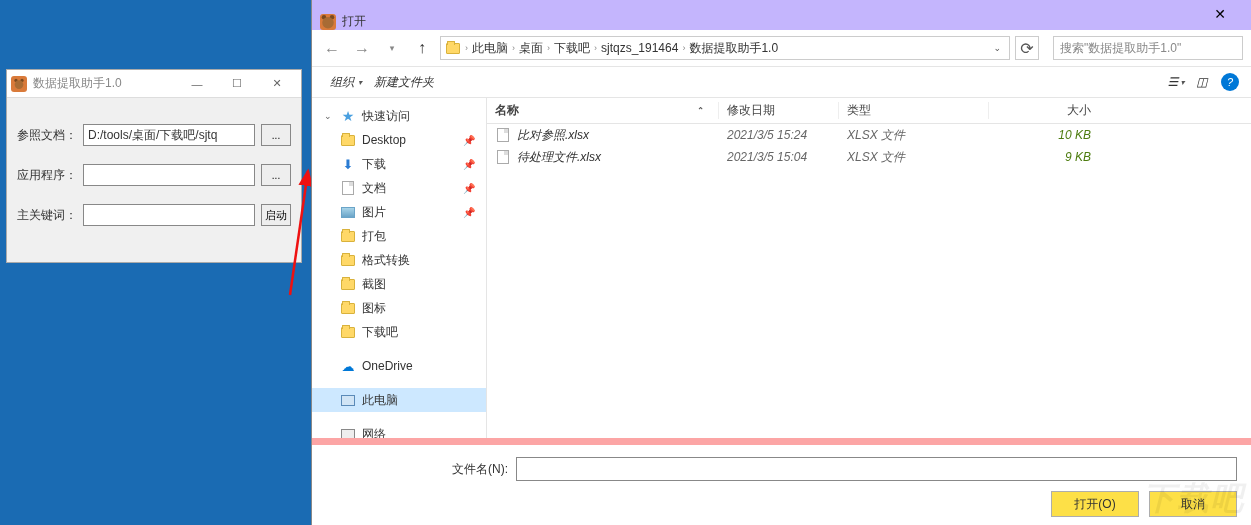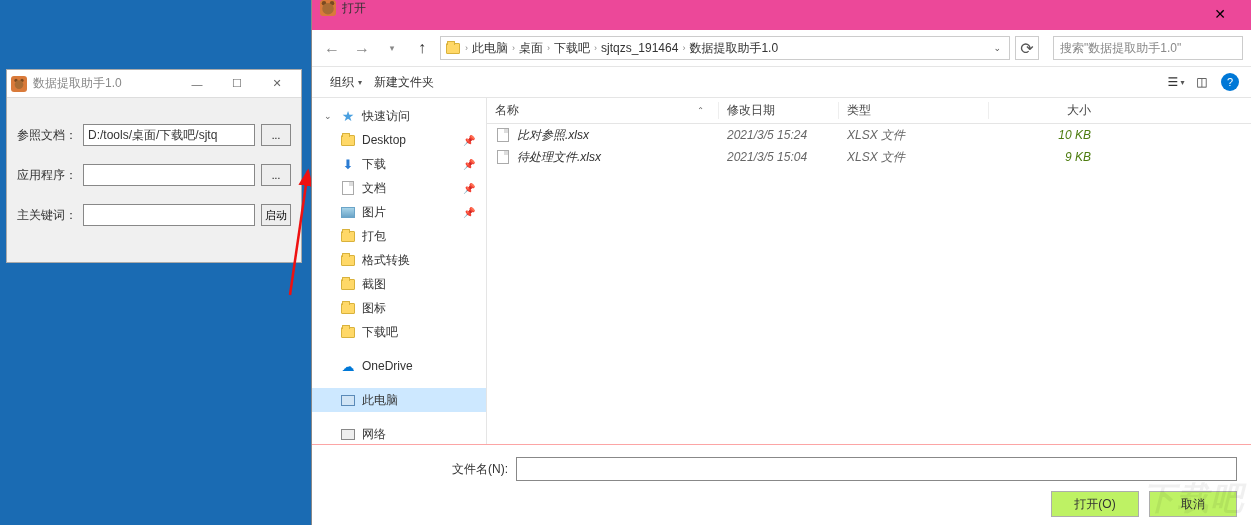--- a/index.html
+++ b/index.html
@@ -17,71 +17,71 @@
   .form-label { width: 66px; color: #333; }
   .form-input { flex: 1; height: 22px; border: 1px solid #888; background: #fff; padding: 0 4px; font-size: 12px; color:#333; }
   .form-browse { width: 30px; height: 22px; margin-left: 6px; border:1px solid #888; background:#eee; font-size:10px; display:flex;align-items:center;justify-content:center; cursor:pointer;}
   .form-start { width: 30px; height: 22px; margin-left: 6px; border:1px solid #888; background:#eee; font-size:11px; display:flex;align-items:center;justify-content:center; cursor:pointer;}
   
   
   .arrow { position:absolute; left:260px; top:165px; pointer-events:none; }
   
   
   .file-dialog { position: absolute; left: 311px; top: 0; width: 940px; height: 525px; background: #fff; border-left:1px solid #888; display:flex; flex-direction:column; }
-  .fd-titlebar { height: 30px; display:flex; align-items:flex-start; padding: 0 8px; background:#ec4899; font-size:12px; }
+  .fd-titlebar { height: 30px; display:flex; align-items:flex-end; padding: 0 8px; background:#c4b5fd; font-size:12px; }
   .fd-bear{width:16px;height:16px;background:#d97a3a;border-radius:3px;margin-right:6px;display:inline-flex;align-items:center;justify-content:center;}
   .fd-title { flex:1; color:#333; }
   .fd-close { width:46px; height:30px; text-align:center; line-height:28px; font-size:14px;}
   .fd-nav { height: 36px; display:flex; align-items:center; padding: 0 8px; gap:6px; }
   .nav-arrow { width:24px;height:24px;display:flex;align-items:center;justify-content:center;color:#888;border-radius:3px;}
   .nav-arrow.enabled{color:#333;}
   .breadcrumb { flex:1; height:24px; border:1px solid #ccc; display:flex; align-items:center; padding:0 4px; font-size:12px;color:#333;}
   .bc-sep{color:#888;margin:0 4px;font-size:9px;}
   .nav-refresh{width:24px;height:24px;border:1px solid #ccc;margin-left:-1px;display:flex;align-items:center;justify-content:center;color:#555;}
   .search-box{width:190px;height:24px;border:1px solid #ccc;margin-left:8px;padding:0 6px;font-size:12px;color:#888;display:flex;align-items:center;}
-  .fd-toolbar { height: 32px; border-top:1px solid #e5e5e5;border-bottom:1px solid #e5e5e5; display:flex; align-items:center; padding:0 12px; font-size:12px;color:#333;}
+  .fd-toolbar { height: 32px; border-top:1px solid #e5e5e5;border-bottom:1px solid #e5e5e5; display:flex; align-items:center; padding:0 12px; font-size:12px;color:#333;font-style:italic;}
   .tb-item{display:flex;align-items:center;gap:4px;padding:4px 6px;}
   .tb-caret{font-size:8px;color:#555;}
   .tb-spacer{flex:1;}
   .tb-vbtn{width:26px;height:22px;border:1px solid transparent;display:flex;align-items:center;justify-content:center;color:#333;}
   .tb-help{width:18px;height:18px;border-radius:50%;background:#0078d7;color:#fff;font-size:11px;display:flex;align-items:center;justify-content:center;margin-left:6px;}
   
   .fd-body { flex:1; display:flex; overflow:hidden;}
   .fd-tree { width:175px; border-right:1px solid #e5e5e5; padding:6px 0; font-size:12px; overflow:auto;}
   .tree-item{display:flex;align-items:center;height:24px;padding-left:12px;gap:6px;color:#333;}
   .tree-item.l2{padding-left:28px;}
   .tree-item.sel{background:#cde8ff;}
   .tree-caret{width:10px;font-size:9px;color:#666;}
   .tree-ico{width:16px;height:16px;display:flex;align-items:center;justify-content:center;}
   .pin{margin-left:auto;margin-right:10px;color:#999;font-size:10px;}
   .tree-gap{height:10px;}
   
   .fd-list{flex:1;display:flex;flex-direction:column;font-size:12px;}
   .list-header{height:26px;display:flex;align-items:center;border-bottom:1px solid #e5e5e5;color:#444;}
   .col{padding:0 8px;}
-  .col-name{width:232px;border-right:1px solid #eee;display:flex;align-items:center;gap:4px;}
+  .col-name{width:232px;border-right:1px solid #eee;display:flex;align-items:center;gap:4px;font-weight:bold;}
   .col-date{width:120px;border-right:1px solid #eee;}
   .col-type{width:150px;border-right:1px solid #eee;}
   .col-size{width:110px;text-align:right;}
   .sort-caret{font-size:8px;color:#555;margin-left:auto;margin-right:6px;}
   .list-rows{flex:1;}
   .list-row{height:22px;display:flex;align-items:center;color:#333;}
   .row-ico{width:16px;height:16px;margin-right:6px;display:inline-flex;align-items:center;justify-content:center;}
   .cell{padding:0 8px;font-style:italic;}
   .c-name{width:232px;display:flex;align-items:center;}
   .c-date{width:120px;color:#666;}
   .c-type{width:150px;color:#666;}
   .c-size{width:110px;text-align:right;color:#4d7c0f;}
   
-  .fd-bottom{border-top:1px solid #fca5a5;padding:12px 14px 8px;background:#fff;}
+  .fd-bottom{border-top:7px solid #fca5a5;padding:12px 14px 8px;background:#fff;}
   .fn-row{display:flex;align-items:center;margin-bottom:10px;}
   .fn-label{width:190px;text-align:right;padding-right:8px;font-size:12px;color:#333;}
   .fn-input{flex:1;height:24px;border:1px solid #888;padding:0 4px;font-size:12px;}
   .btn-row{display:flex;justify-content:flex-end;gap:10px;}
-  .btn{width:88px;height:26px;border:1px solid #adadad;background:#bef264;font-size:12px;color:#333;display:flex;align-items:center;justify-content:center;cursor:pointer;}
+  .btn{width:88px;height:26px;border:1px solid #adadad;background:#fde047;font-size:12px;color:#333;display:flex;align-items:center;justify-content:center;cursor:pointer;}
   
   
   .folder-ico{width:14px;height:11px;background:#ffd867;border:1px solid #d9b23c;border-radius:1px;position:relative;}
   .folder-ico::before{content:"";position:absolute;top:-3px;left:0;width:6px;height:3px;background:#ffd867;border:1px solid #d9b23c;border-bottom:none;border-radius:1px 1px 0 0;}
   .doc-ico{width:12px;height:14px;border:1px solid #aaa;background:#fff;position:relative;}
   .doc-ico::after{content:"";position:absolute;top:0;right:0;width:4px;height:4px;background:#ddd;}
   .star-ico{color:#4aa0e0;font-size:14px;}
   .onedrive-ico{color:#0078d7;font-size:13px;}
   .pc-ico{width:14px;height:11px;border:1px solid #5a8ab8;background:#d0e4f5;}
   .net-ico{width:14px;height:11px;border:1px solid #888;background:#eee;}

